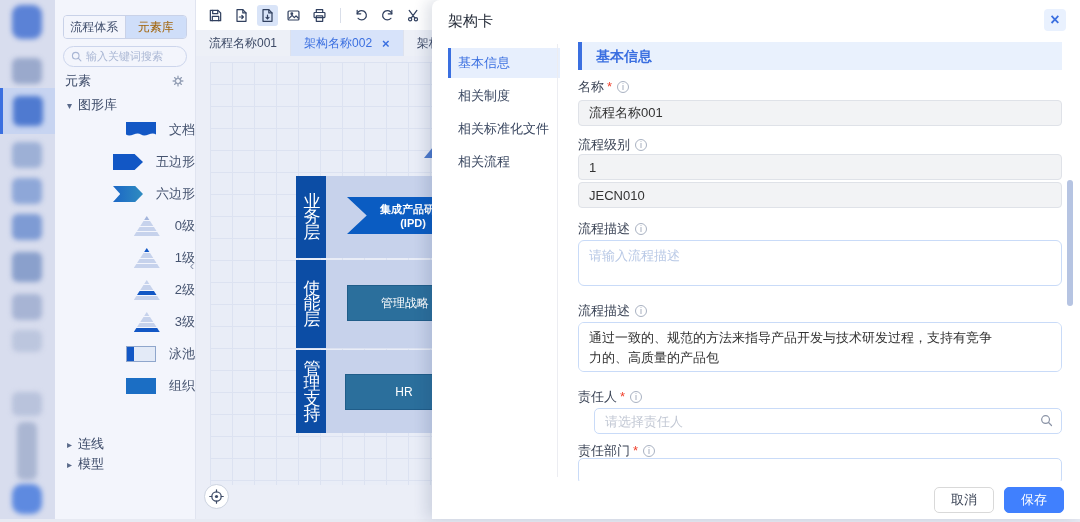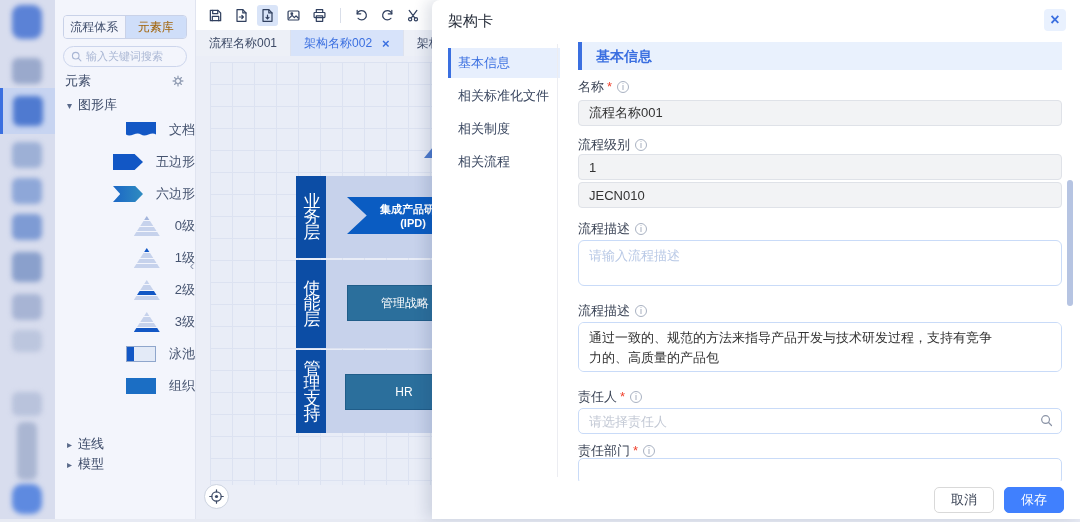--- a/index.html
+++ b/index.html
@@ -91,21 +91,21 @@
   .sec-head { height:28px; line-height:28px; background:#e9f1fd; border-left:4px solid #3a6fe0; color:#3a6fe0; font-size:14px; font-weight:bold; padding-left:14px; }
   .f-label { display:flex; align-items:center; gap:3px; font-size:13px; color:#3b4456; height:14px; line-height:14px;text-align:right; }
   .req { color:#f0412c; font-size:13px; }
   .info { width:12px; height:12px; border:1px solid #a9b2c2; border-radius:50%; color:#98a2b4; font-size:9px; line-height:10px; text-align:center; margin-left:2px; flex:0 0 12px; }
   .info::after { content:"i"; }
   .f-input { width:100%; height:26px; border:1px solid #dfe2e8; border-radius:4px; background:#f2f3f5; color:#333; font-size:13px; padding:0 10px; font-family:inherit; outline:none; }
   .f-input.lightb { background:#fff; border:1px solid #c9dbf8; border-radius:5px; }
   .f-ta { width:100%; border:1px solid #c9dbf8; border-radius:6px; background:#fff; color:#333; font-size:13px; line-height:1.55; padding:5px 10px; resize:none; font-family:inherit; outline:none; }
   .f-ta::placeholder { color:#b9c9e6; }
   .f-input::placeholder { color:#c2c8d4; }
-  .owner-wrap { position:relative; }
+  .owner-wrap { position:relative;margin-left:16px; }
   .owner-wrap .sicon { position:absolute; right:9px; top:6px; color:#8a93a6; }
   .m-footer { position:absolute; left:0; right:0; bottom:0; height:38px; background:#fff; display:flex; align-items:center; justify-content:flex-end; gap:10px; padding-right:16px; border-radius:0 0 0 8px; }
   .btn { height:26px; padding:0 16px; border-radius:5px; font-size:13px; display:flex; align-items:center; cursor:pointer; }
   .btn-cancel { background:#fff; border:1px solid #d9d9d9; color:#3b4456; }
   .btn-save { background:#4080fe; border:1px solid #4080fe; color:#fff; }
   .m-scroll { position:absolute; right:7px; top:180px; width:6px; height:126px; background:#b6c4e2; border-radius:3px; cursor:pointer; }
 
   svg { display:block; }
   .mt10{margin-top:10px}.mt12{margin-top:12px}.mt14{margin-top:14px}
   .mi2{margin-top:2px}.mi4{margin-top:4px}.mi6{margin-top:6px}.mi0{margin-top:0}
@@ -423,22 +423,22 @@
         </svg>
       </div>
     </div>
   </div>
 
   <div class="modal">
     <div class="m-title">架构卡</div>
     <div class="m-close">×</div>
     <div class="m-nav">
         <div class="m-nav-item active">基本信息</div>
+        <div class="m-nav-item">相关制度</div>
         <div class="m-nav-item">相关标准化文件</div>
-        <div class="m-nav-item">相关制度</div>
         <div class="m-nav-item">相关流程</div>
       </div>
     <div class="m-vdiv"></div>
 
     <div class="m-form">
       <div class="sec-head">基本信息</div>
 
       <div class="f-label mt10">
         <span>名称</span>
           <span class="req">*</span>

